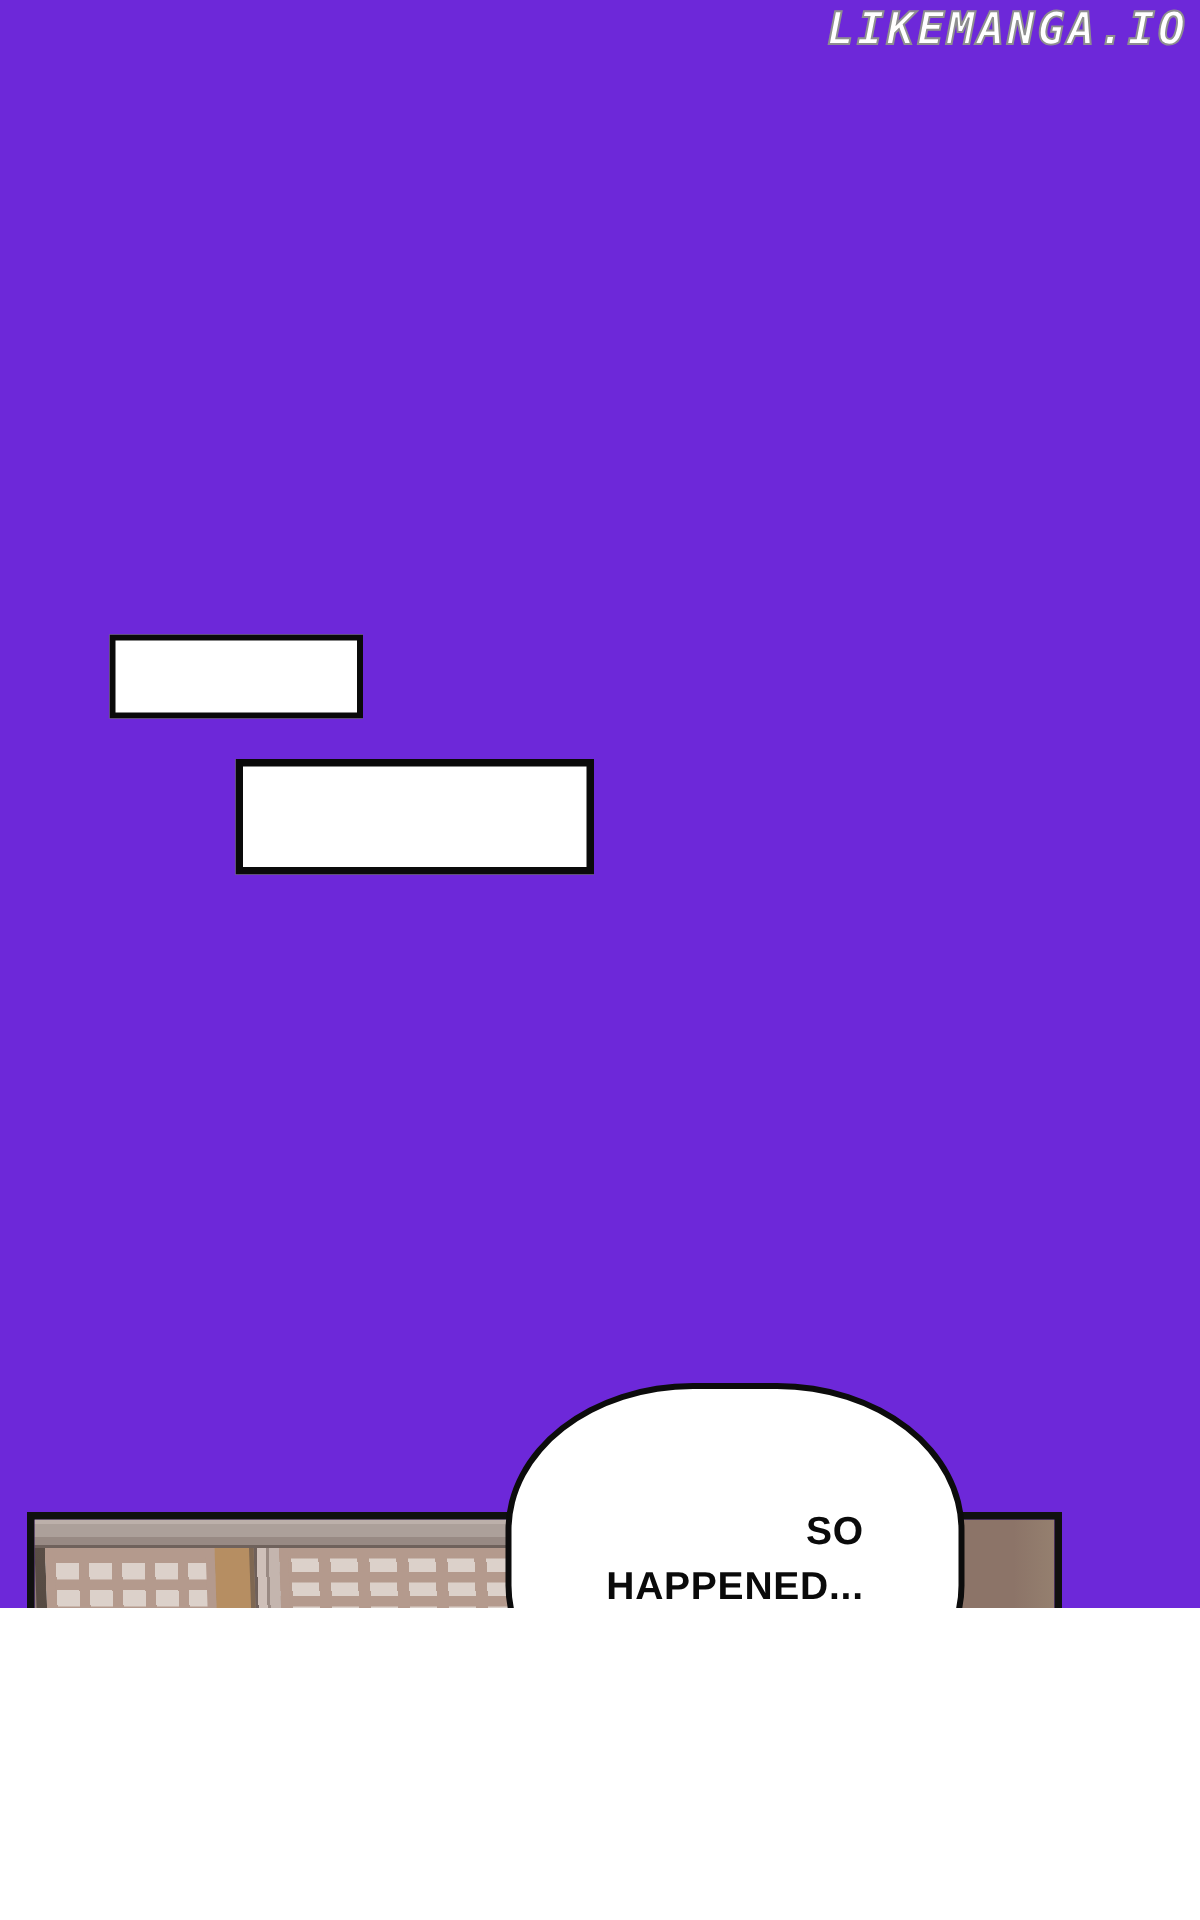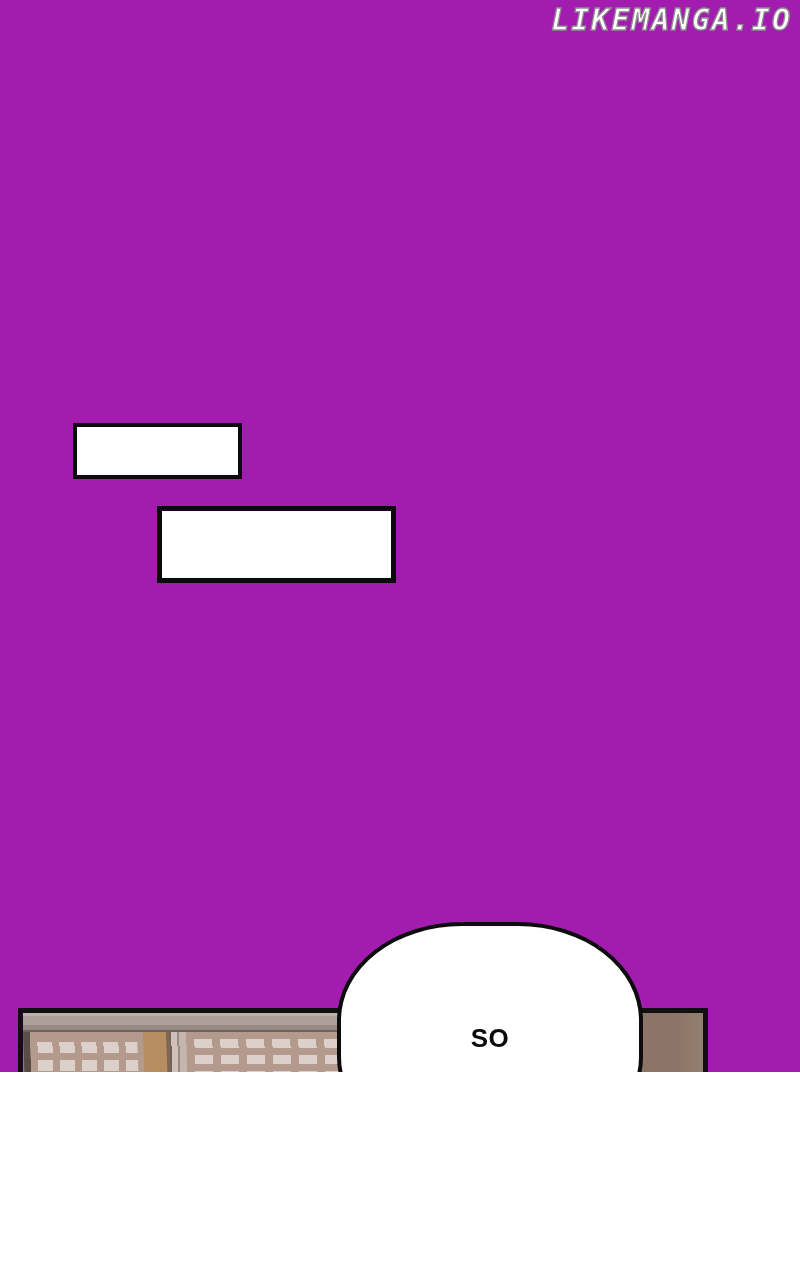--- a/index.html
+++ b/index.html
@@ -1,16 +1,16 @@
 <!DOCTYPE html>
 <html style="--ink: #0a0a0a; --wm-outline: #8f8f8f; --panel-border: #101010; --bubble-border: #0c0c0c; --paper: #dcd1ca; --slat: #b49a8d; --tan-strip: #b68e62; --frame-strip: #e0d6d0; --sill: #cfc3bb; --wall-cool: #907e79; --wall-warm: #8c7468; --dark-band: #4a3830; --sofa: #4c3d33; --leaf-cream: #cdcfb6; --leaf-light: #b7bb9e; --leaf-dark: #5e7038; --stem: #75714f; --flower: #9c4f7d; --pot: #f2efec;"><head>
 <meta charset="utf-8">
 <style>
   html,body{margin:0;padding:0;background:#fff;}
-  .page{position:relative;width:800px;height:1072px;background:#a21caf;overflow:hidden;
+  .page{position:relative;width:800px;height:1072px;background:#6d28d9;overflow:hidden;
         font-family:"Liberation Sans",sans-serif;}
 
   
   .watermark{position:absolute;top:2px;right:8px;z-index:3;
     font-family:"DejaVu Sans Mono",monospace;font-weight:bold;font-style:italic;
     font-size:30px;letter-spacing:2px;color:#fff;
     -webkit-text-stroke:1.3px var(--wm-outline,#8f8f8f);}
 
   
   .empty-box{position:absolute;background:#fff;border-style:solid;border-color:var(--ink,#0a0a0a);z-index:2;}
@@ -170,16 +170,17 @@
       <circle cx="15" cy="8" r="1.2" fill="#c77bb4"></circle>
       <path d="M7.5 24 H18.5 L17 33 H9 Z" fill="var(--pot,#f2efec)" stroke="#c6beb8" stroke-width="0.7"></path>
     </svg>
 
     <div class="sofa"></div>
   </div>
 
   <div class="speech-bubble">
     <div class="bubble-text">
       <span>SO</span>
+      <span>HAPPENED...</span>
     </div>
   </div>
 
 </div>
 
 </body></html>

